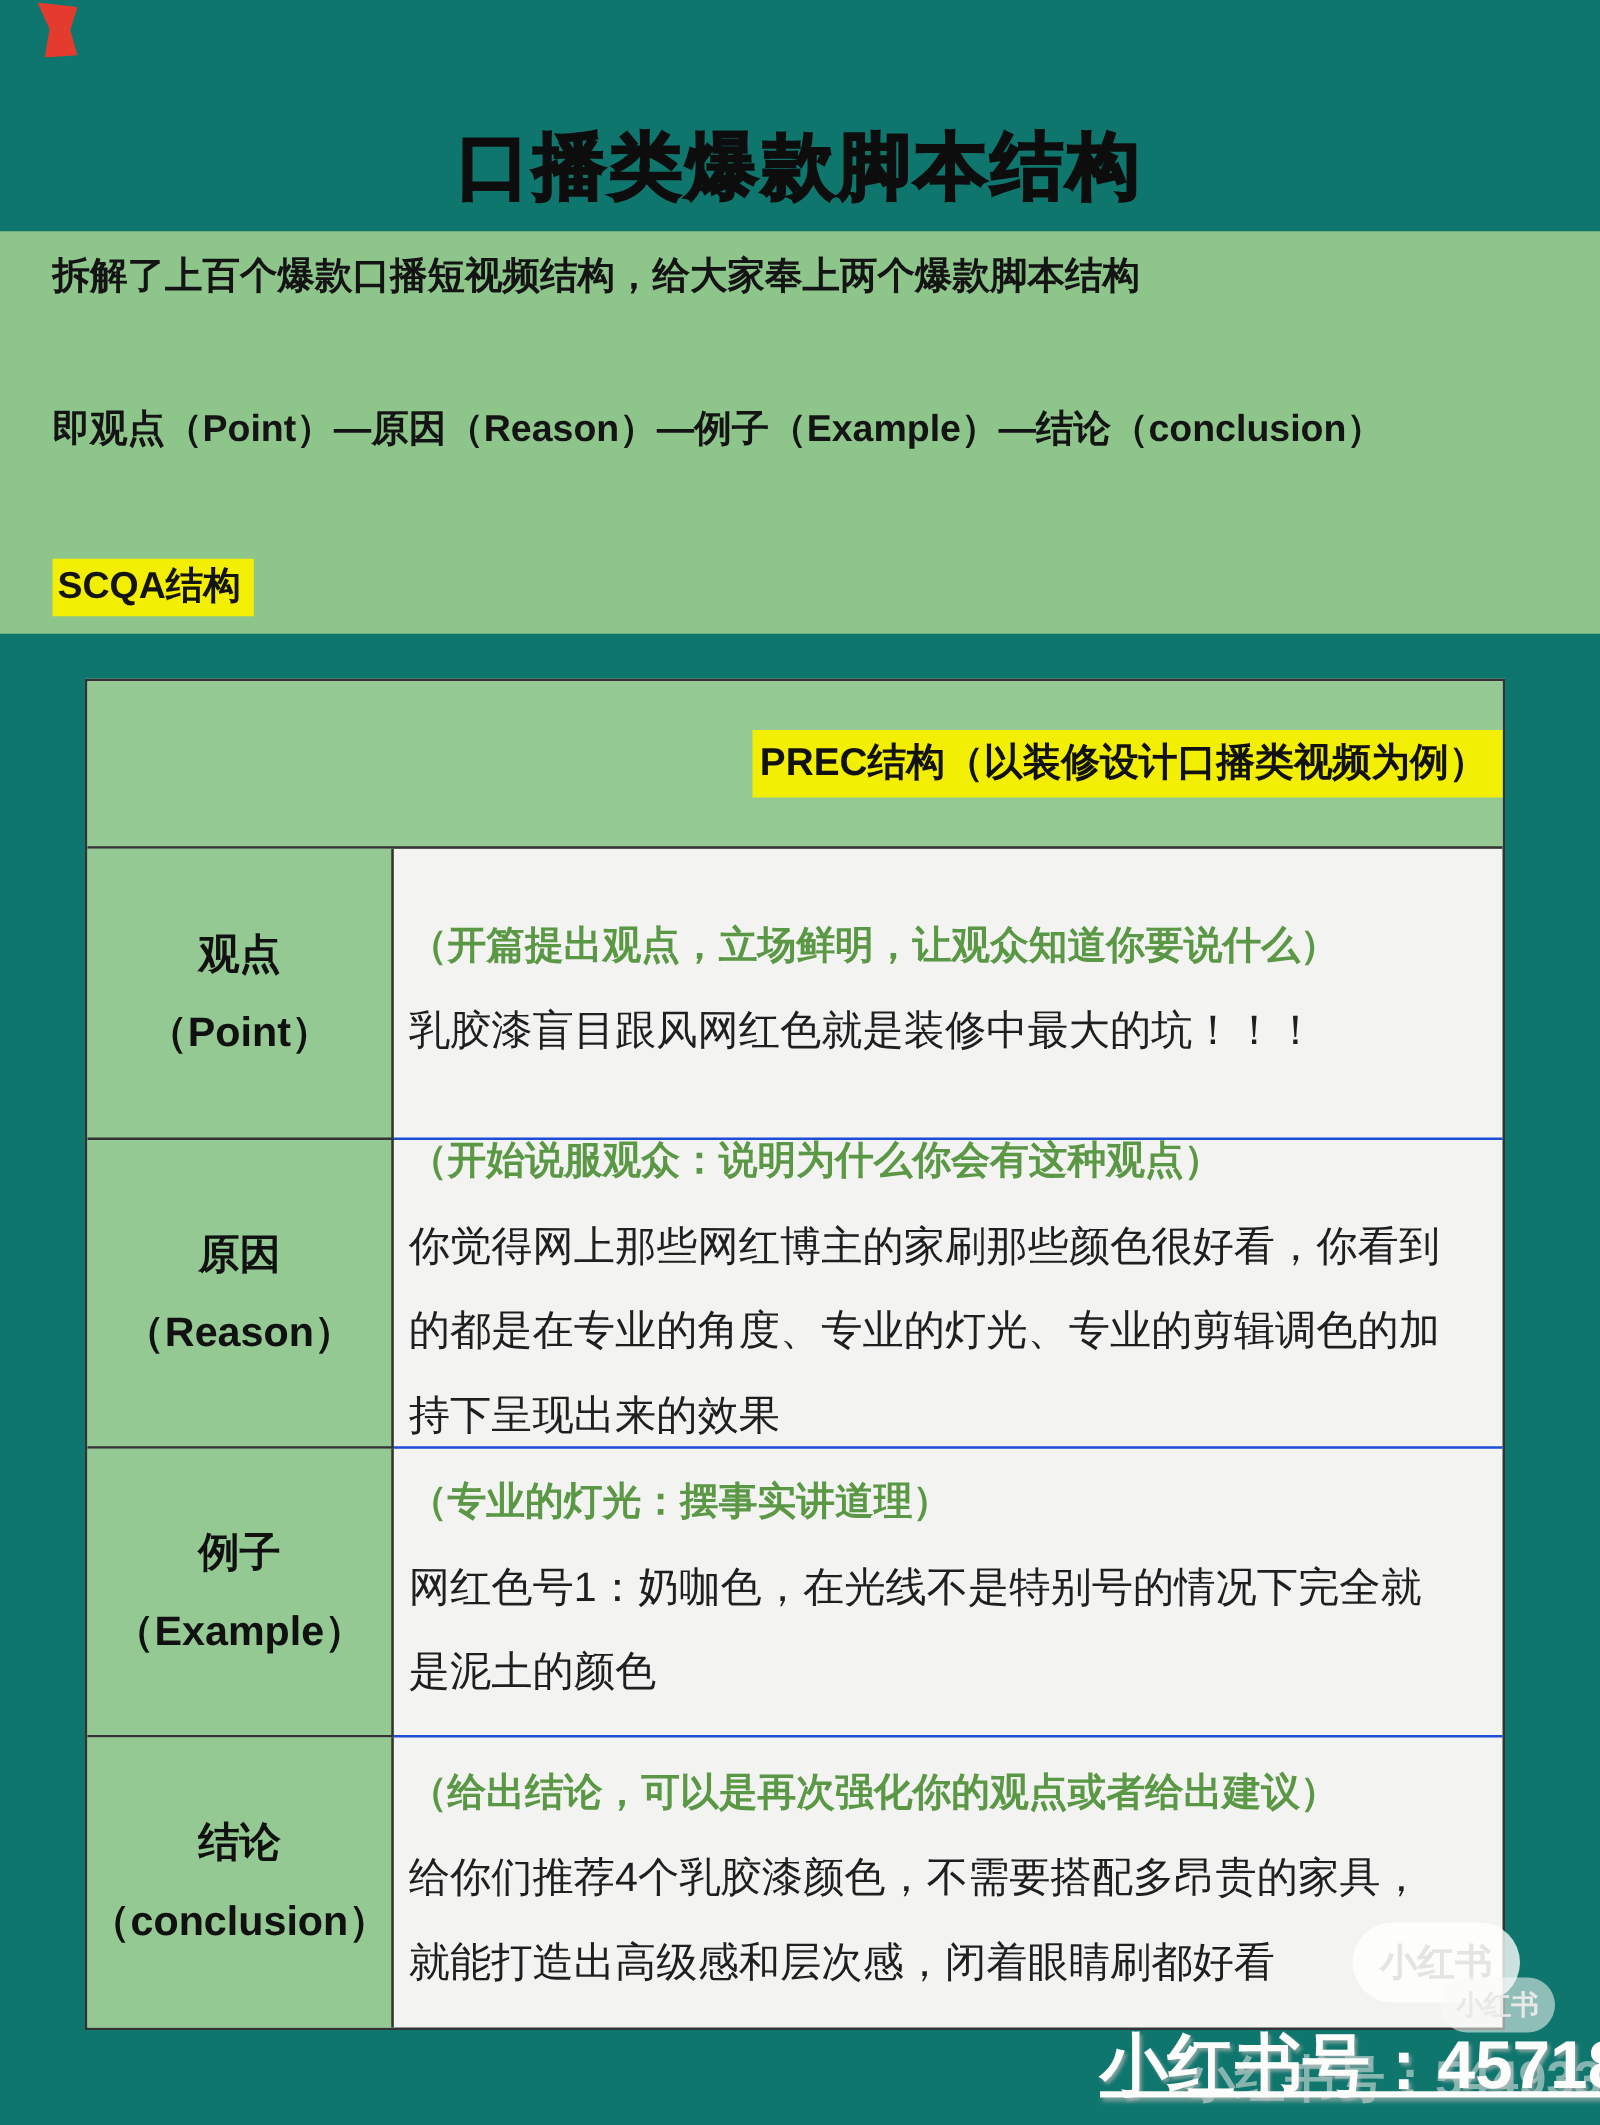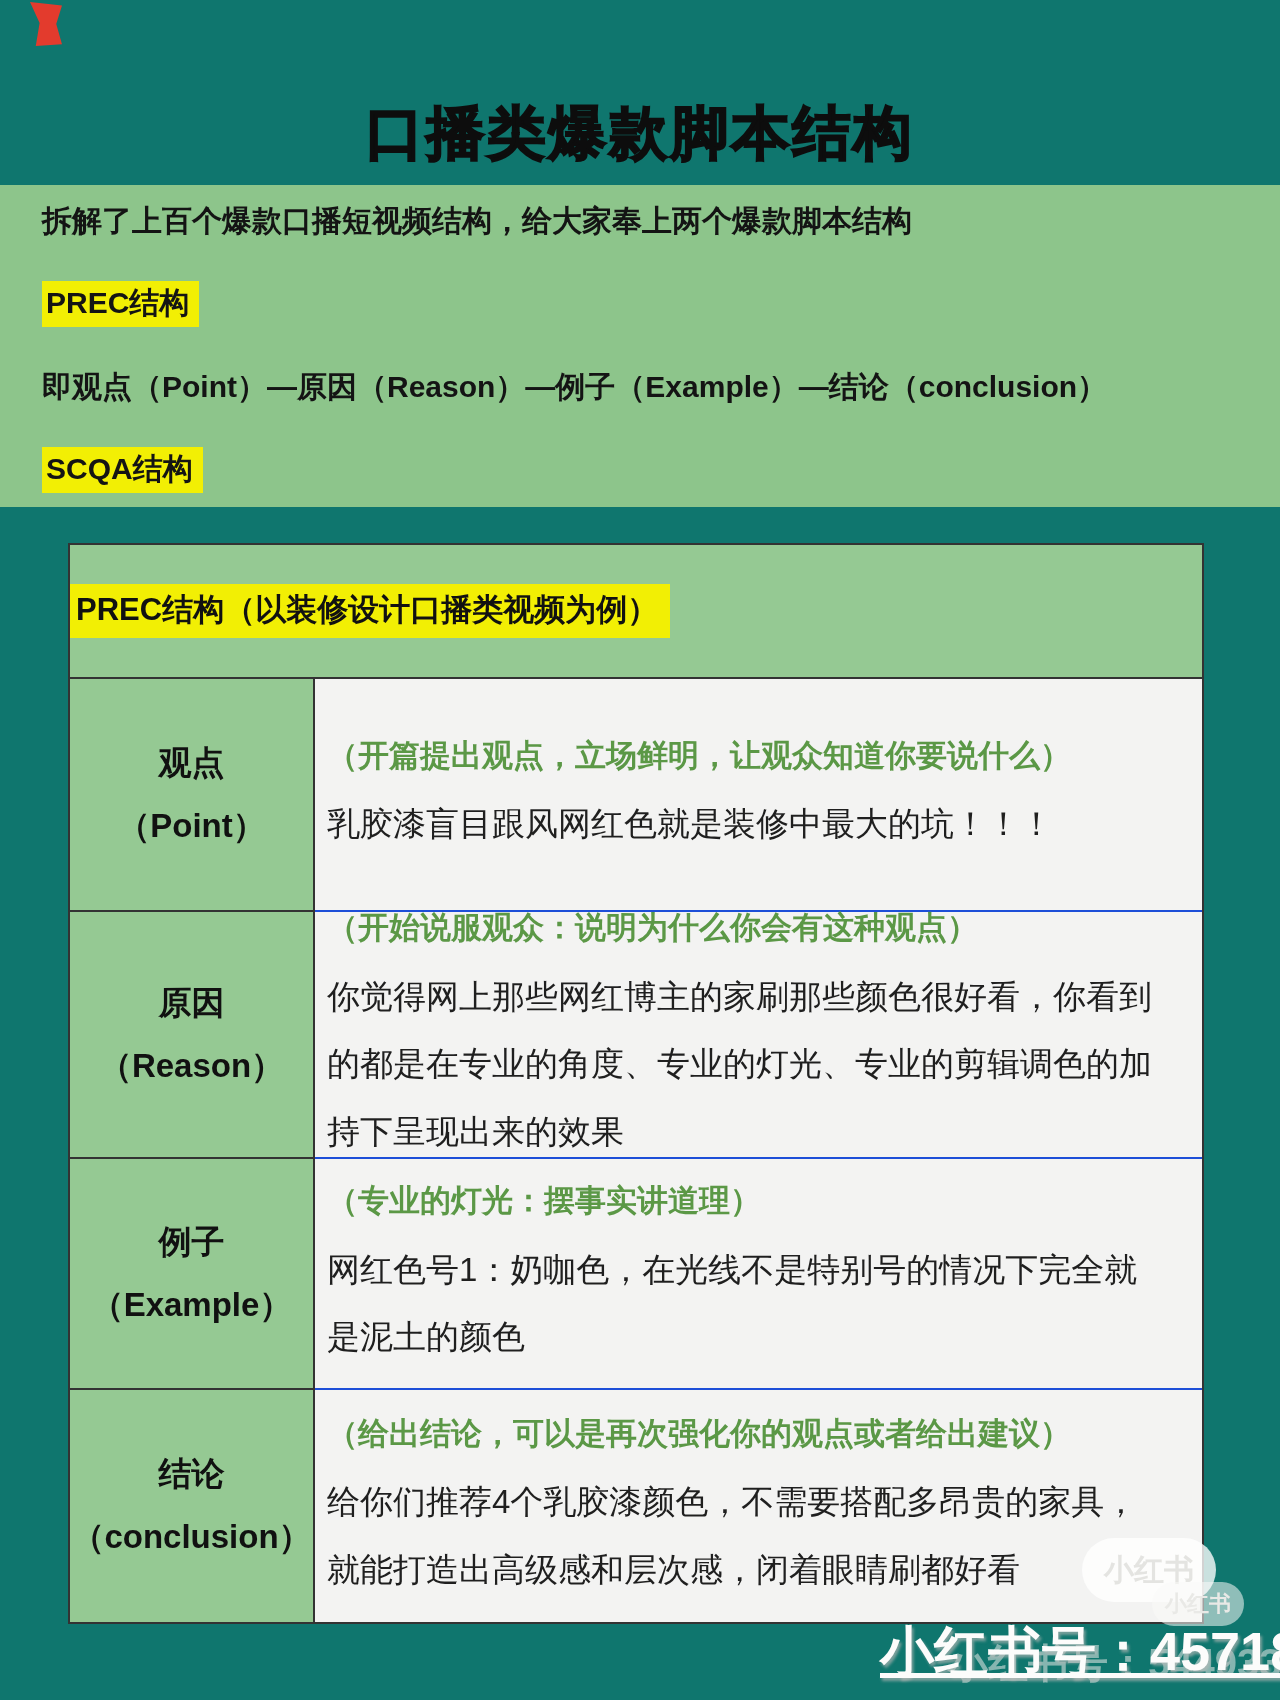--- a/index.html
+++ b/index.html
@@ -46,21 +46,21 @@
     grid-template-columns:245px 1fr;
     grid-template-rows:134px 233px 247px 231px 232px;
     border:2px solid #333;
     background:#f3f3f2;
     box-sizing:content-box;
   }
   .thead{
     grid-column:1 / span 2;
     background:#95c993;
     border-bottom:2px solid #333;
-    display:flex;align-items:center;justify-content:flex-start;
+    display:flex;align-items:center;justify-content:flex-end;
   }
   .thead .hl2{
     background:#f2ef04;
     font-size:31px;font-weight:bold;color:#111;
     padding:5px 12px 7px 6px;
   }
   .lcell{
     background:#95c993;
     border-right:2px solid #333;
     border-bottom:2px solid #333;
@@ -114,21 +114,20 @@
 <body>
 
 <div class="page">
 
   <div class="corner-mark"></div>
 
   <h1 class="title">口播类爆款脚本结构</h1>
 
   <div class="banner">
     <div class="banner-line">拆解了上百个爆款口播短视频结构，给大家奉上两个爆款脚本结构</div>
-    <div class="banner-line"><span class="hl">PREC结构</span></div>
     <div class="banner-line">即观点（Point）—原因（Reason）—例子（Example）—结论（conclusion）</div>
     <div class="banner-line"><span class="hl">SCQA结构</span></div>
   </div>
 
   <div class="prec-table">
 
     <div class="thead">
       <span class="hl2">PREC结构（以装修设计口播类视频为例）</span>
     </div>
 

